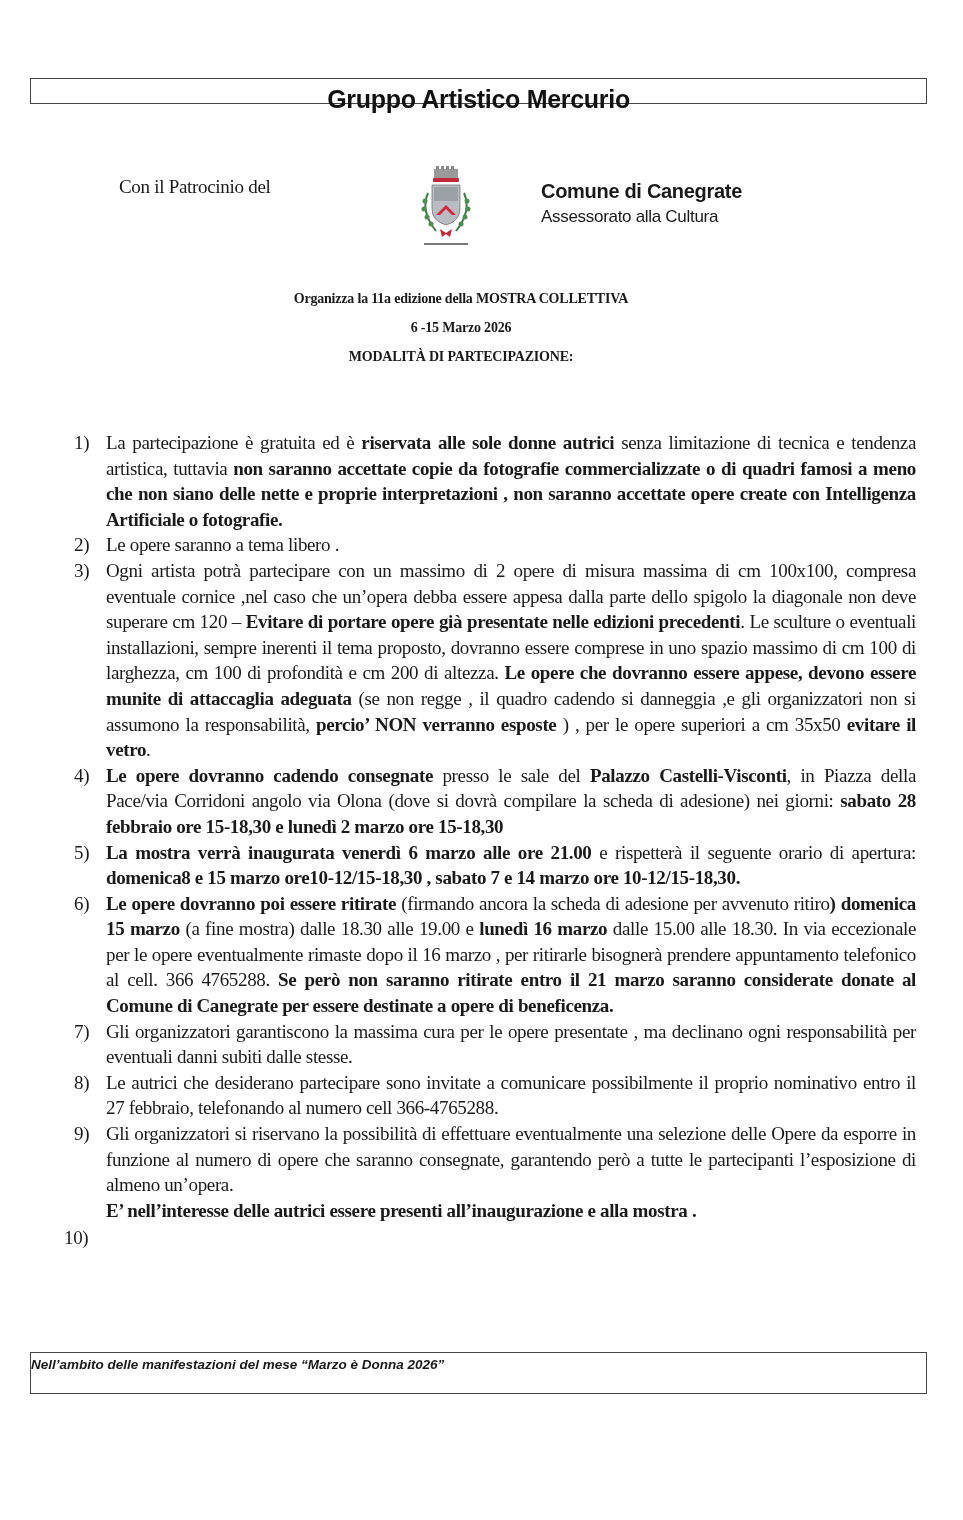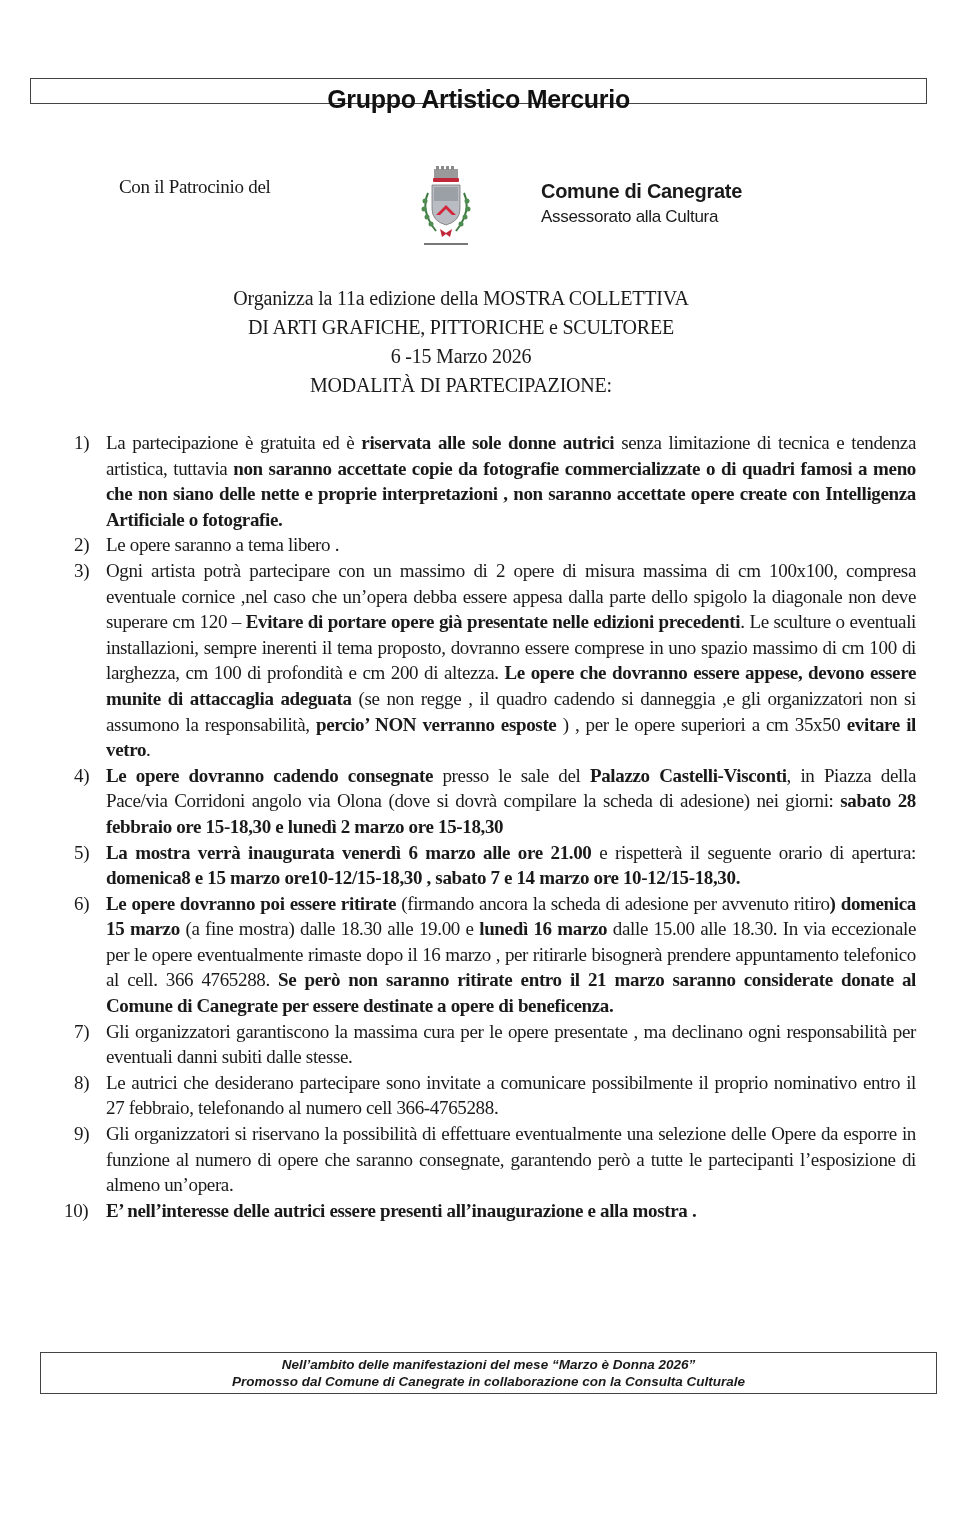--- a/index.html
+++ b/index.html
@@ -8,31 +8,31 @@
   .title-box { position: absolute; left: 30px; top: 78px; width: 897px; height: 26px;
                border: 1.5px solid #444; box-sizing: border-box; text-align: center; }
   .title-box span { font-family: "Liberation Sans", sans-serif; font-weight: bold; font-size: 25px;
                     line-height: 40px; letter-spacing: -0.3px; color: #111; }
   .patron { position: absolute; left: 119px; top: 176px; font-size: 19px; letter-spacing: -0.3px; }
   .crest { position: absolute; left: 410px; top: 163px; width: 72px; height: 88px; }
   .comune { position: absolute; left: 541px; top: 180px; font-family: "Liberation Sans", sans-serif; }
   .comune .name { font-weight: bold; font-size: 20px; letter-spacing: -0.3px; }
   .comune .dept { font-size: 17px; margin-top: 4px; letter-spacing: -0.3px; }
   .heading { position: absolute; left: 0; top: 284px; width: 922px; text-align: center;
-             font-weight: normal; font-size: 20px; line-height: 29px; letter-spacing: -0.2px; }
+             font-weight: bold; font-size: 14px; line-height: 29px; letter-spacing: -0.2px; }
   .rules { position: absolute; left: 74px; top: 430px; width: 842px; margin: 0; padding: 0; list-style: none;
            font-size: 19px; line-height: 25.6px; letter-spacing: -0.35px; }
   .rules li { position: relative; padding-left: 32px; text-align: justify; }
   .rules li .num { position: absolute; left: 0; top: 0; }
-  .rules li.two-digit .num { left: -10px; }
+  .rules li.two-digit .num { left: -10px; margin-top: 27px; }
   .rules b { font-weight: bold; }
   .footer-box { position: absolute; left: 30px; top: 1352px; width: 897px; height: 42px;
-                border: 1.5px solid #444; box-sizing: border-box; text-align: center;
+                border: 1.5px solid #444; box-sizing: border-box; 
                 font-family: "Liberation Sans", sans-serif; font-style: italic; font-weight: bold;
-                font-size: 13.5px; line-height: 17px; padding-top: 3px; margin-left: 10px; }
+                font-size: 13.5px; line-height: 17px; padding-top: 3px; }
 </style>
 </head>
 <body>
 
 <div class="title-box">
   <span>Gruppo Artistico Mercurio</span>
 </div>
 
 <div class="patron">Con il Patrocinio del</div>
 
@@ -66,34 +66,32 @@
   </svg>
 </div>
 
 <div class="comune">
   <div class="name">Comune di Canegrate</div>
   <div class="dept">Assessorato alla Cultura</div>
 </div>
 
 <div class="heading">
   <div>Organizza la 11a edizione della MOSTRA COLLETTIVA</div>
-  <div>DI ARTI GRAFICHE, PITTORICHE e SCULTOREE</div>
   <div>6 -15 Marzo 2026</div>
   <div>MODALITÀ DI PARTECIPAZIONE:</div>
 </div>
 
 <ol class="rules" id="rules">
     <li><span class="num">1)</span><span>La partecipazione è gratuita ed è </span><b>riservata alle sole donne autrici</b><span> senza limitazione di tecnica e tendenza artistica, tuttavia </span><b>non saranno accettate copie da fotografie commercializzate o di quadri famosi a meno che non siano delle nette e proprie interpretazioni , non saranno accettate opere create con Intelligenza Artificiale  o fotografie.</b></li>
     <li><span class="num">2)</span><span>Le opere saranno a tema libero .</span></li>
     <li><span class="num">3)</span><span>Ogni artista potrà partecipare con un massimo di 2 opere di misura massima di cm 100x100, compresa eventuale cornice ,nel caso che un’opera debba essere appesa dalla parte dello spigolo la diagonale non deve superare cm 120 – </span><b>Evitare di portare opere già presentate nelle edizioni precedenti</b><span>. Le sculture o eventuali installazioni, sempre inerenti il tema proposto, dovranno essere comprese in uno spazio massimo di cm 100 di larghezza, cm 100 di profondità e cm 200 di altezza. </span><b>Le opere che dovranno essere appese, devono essere munite di attaccaglia adeguata</b><span> (se non regge , il quadro cadendo si danneggia ,e gli organizzatori non si assumono la responsabilità, </span><b>percio’ NON verranno esposte</b><span> ) , per le opere superiori a cm 35x50 </span><b>evitare il vetro</b><span>.</span></li>
     <li><span class="num">4)</span><b>Le opere dovranno cadendo consegnate</b><span> presso le sale del </span><b>Palazzo Castelli-Visconti</b><span>, in Piazza della Pace/via Corridoni angolo via Olona (dove si dovrà compilare la scheda di adesione) nei giorni: </span><b>sabato 28 febbraio ore 15-18,30 e lunedì 2 marzo ore 15-18,30</b></li>
     <li><span class="num">5)</span><b>La mostra verrà inaugurata venerdì 6 marzo alle ore 21.00</b><span> e rispetterà il seguente orario di apertura: </span><b>domenica8 e 15 marzo ore10-12/15-18,30 , sabato 7 e 14  marzo ore 10-12/15-18,30.</b></li>
     <li><span class="num">6)</span><b>Le opere dovranno poi essere ritirate</b><span> (firmando ancora la scheda di adesione per avvenuto ritiro</span><b>) domenica 15 marzo</b><span> (a fine mostra) dalle 18.30 alle 19.00 e </span><b>lunedì 16 marzo</b><span> dalle 15.00 alle 18.30. In via eccezionale per le opere eventualmente rimaste dopo il 16 marzo , per ritirarle bisognerà prendere appuntamento telefonico al cell. 366 4765288. </span><b>Se però non saranno ritirate entro il 21 marzo saranno considerate donate al Comune di Canegrate per essere destinate a opere di beneficenza.</b></li>
     <li><span class="num">7)</span><span>Gli organizzatori garantiscono la massima cura per le opere  presentate , ma declinano ogni responsabilità per eventuali danni subiti dalle stesse.</span></li>
     <li><span class="num">8)</span><span>Le autrici che desiderano partecipare sono invitate a comunicare possibilmente il proprio nominativo entro il 27 febbraio, telefonando al numero cell 366-4765288.</span></li>
     <li><span class="num">9)</span><span>Gli organizzatori si riservano la possibilità di effettuare eventualmente una selezione delle Opere da esporre in funzione al numero di opere che saranno consegnate, garantendo però a tutte le partecipanti l’esposizione di almeno un’opera.</span></li>
     <li class="two-digit"><span class="num">10)</span><b>E’ nell’interesse delle autrici essere presenti all’inaugurazione e alla mostra .</b></li>
   </ol>
 
 <div class="footer-box">
   <div>Nell’ambito delle manifestazioni del mese “Marzo è Donna 2026”</div>
-  <div>Promosso dal Comune di Canegrate in collaborazione con la Consulta Culturale</div>
 </div>
 
 </body></html>

